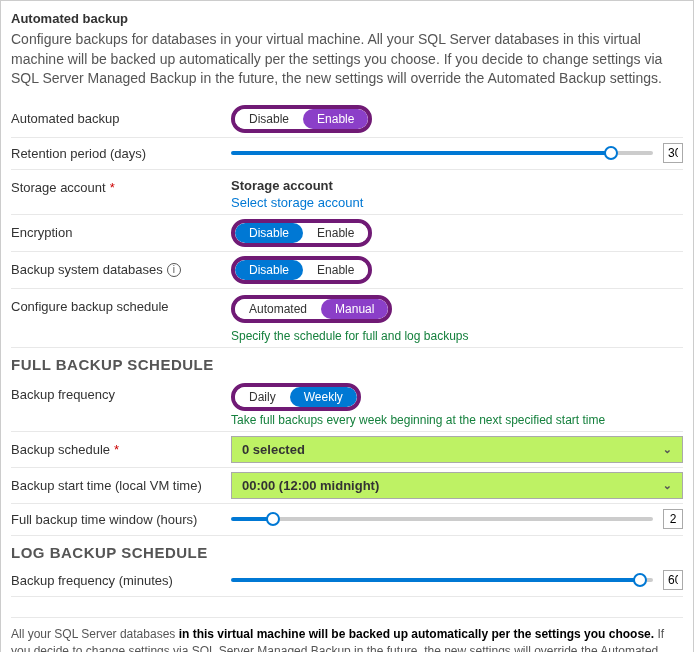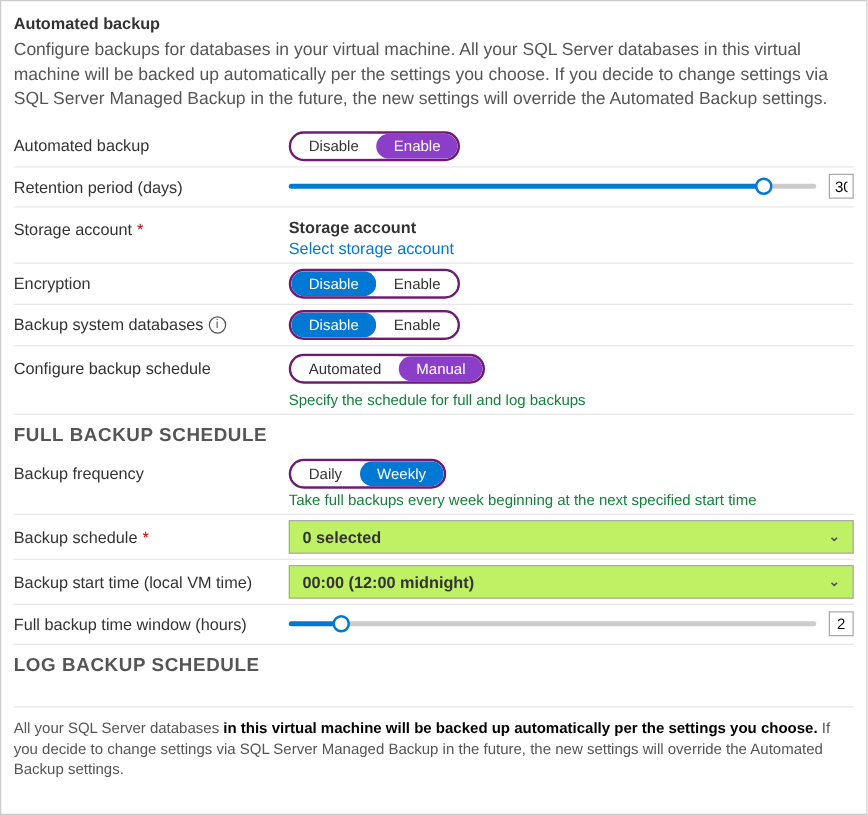--- a/index.html
+++ b/index.html
@@ -52,21 +52,21 @@
     .control-col {
       flex: 1;
       display: flex;
       align-items: center;
       flex-wrap: wrap;
       gap: 6px;
     }
     
     .toggle-group {
       display: inline-flex;
-      border: 2px solid #701a75;
+      border: 4px solid #701a75;
       border-radius: 20px;
       overflow: hidden;
     }
     .toggle-btn {
       padding: 3px 14px;
       font-size: 12px;
       cursor: pointer;
       border: none;
       background: #fff;
       color: #333;
@@ -342,17 +342,30 @@
         <div class="full-width-track track-10">
           <div class="slider-thumb slider-thumb-2"></div>
         </div>
         <input class="slider-value" type="text" value="2" style="">
       </div>
     </div>
   </div>
 
   <div class="section-header">LOG BACKUP SCHEDULE</div>
 
+  <div class="form-row">
+    <div class="label-col">
+      <span>Backup frequency (minutes)</span>
+    </div>
+    <div class="control-col">
+      <div class="slider-row">
+        <div class="full-width-track track-97">
+          <div class="slider-thumb slider-thumb-3"></div>
+        </div>
+        <input class="slider-value" type="text" value="60" style="">
+      </div>
+    </div>
+  </div>
 
   <div class="bottom-note">
     <span>All your SQL Server databases </span><strong>in this virtual machine will be backed up automatically per the settings you choose.</strong><span> If you decide to change settings via SQL Server Managed Backup in the future, the new settings will override the Automated Backup settings.</span>
   </div>
 </div>
 
 </body></html>

